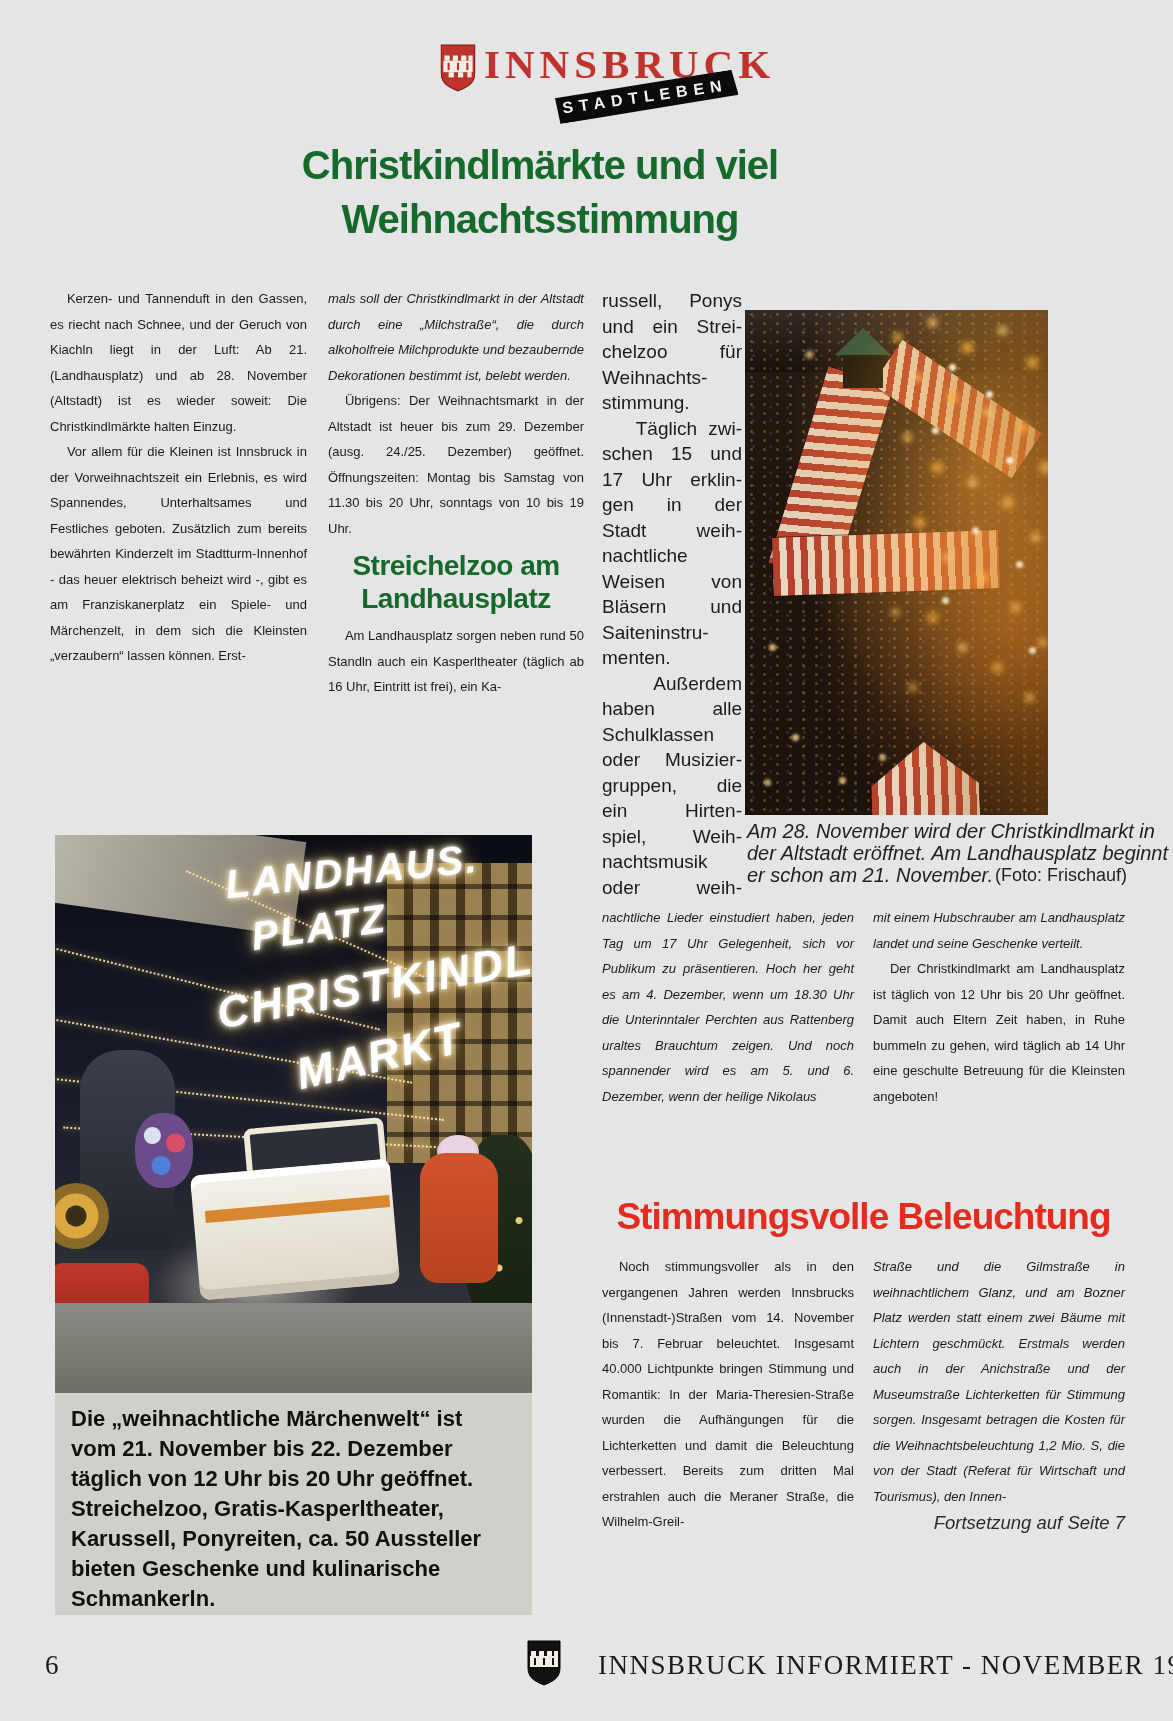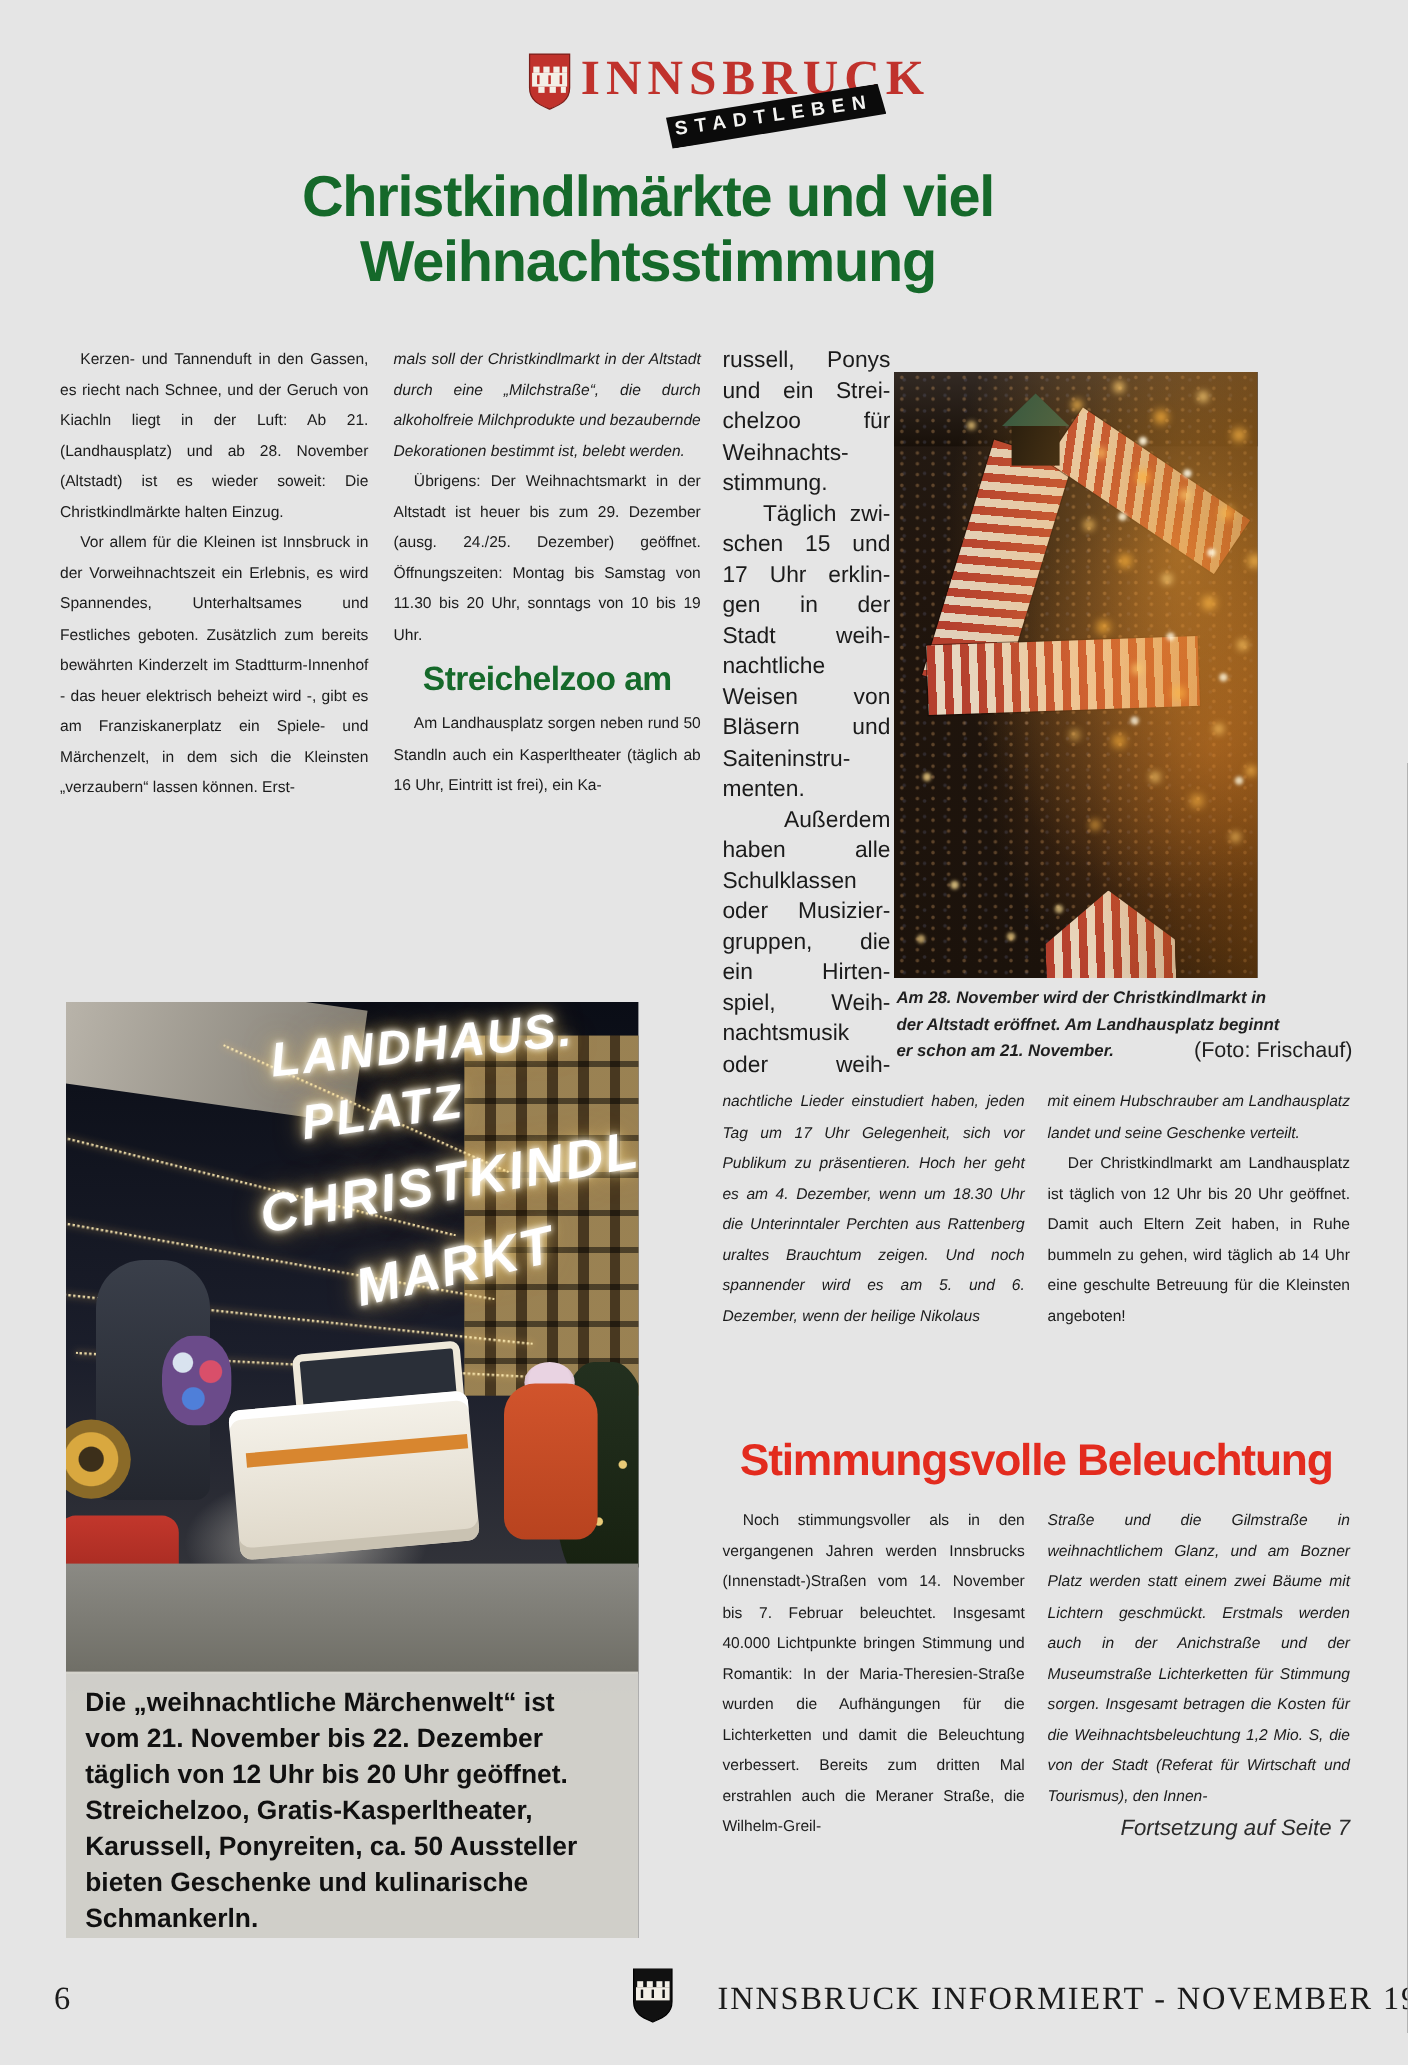--- a/index.html
+++ b/index.html
@@ -11,21 +11,21 @@
   .crest{position:absolute;left:0;top:4px;width:36px;height:48px;}
   .brand{position:absolute;left:44px;top:0;font-family:"Liberation Serif",serif;font-weight:700;
          font-size:41px;letter-spacing:5px;color:var(--brand-red,#c0322c);}
   .banner{position:absolute;left:112px;top:42px;width:186px;height:30px;background:#0b0b0b;
           transform:rotate(-8deg);display:flex;align-items:center;justify-content:center;
           clip-path:polygon(2% 12%,98% 0,100% 86%,3% 100%);}
   .banner span{color:#f4f4f2;font-size:16px;font-weight:700;letter-spacing:6px;}
 
   
   .title{position:absolute;left:50px;top:138px;width:980px;margin:0;text-align:center;
-         font-size:48px;line-height:54px;font-weight:800;letter-spacing:-1px;
+         font-size:40px;line-height:54px;font-weight:800;letter-spacing:-1px;
          color:var(--title-green,#15692a);}
 
   
   .col{position:absolute;}
   .col p{margin:0;text-align:justify;text-indent:1.3em;font-size:13px;line-height:25.5px;}
   .col p.no-indent{text-indent:0;font-style:italic;}
   .col1{left:50px;top:286px;width:257px;}
   .col2{left:328px;top:286px;width:256px;}
   .col3{left:602px;top:288px;width:140px;}
   .colM{left:602px;top:905px;width:252px;}
@@ -82,21 +82,21 @@
   .b2{box-shadow:205px 55px 3px 1px rgba(255,245,220,.95),242px 82px 3px 1px rgba(255,250,230,.9),
       188px 118px 3px 1px rgba(255,245,215,.9),262px 148px 3px 1px rgba(255,250,225,.9),
       228px 218px 3px 1px rgba(255,245,220,.85),198px 288px 3px 1px rgba(255,250,230,.8),
       272px 252px 3px 1px rgba(255,245,215,.85),285px 338px 3px 1px rgba(255,250,225,.8),
       62px 42px 4px 1px rgba(255,215,130,.9),25px 335px 3px 1px rgba(255,220,140,.8),
       48px 425px 3px 1px rgba(255,225,150,.8),95px 468px 3px 1px rgba(255,220,140,.75),
       135px 445px 3px 1px rgba(255,225,150,.7),20px 470px 3px 1px rgba(255,220,140,.7);}
 
   
   .caption{position:absolute;left:747px;top:820px;width:380px;}
-  .cap-line{font-style:italic;font-size:14px;line-height:22px;white-space:nowrap;color:#1f1f1f;font-weight:bold;}
+  .cap-line{font-style:italic;font-size:20px;line-height:22px;white-space:nowrap;color:#1f1f1f;}
   .cap-last{display:flex;justify-content:space-between;}
   .cap-credit{font-size:18px;line-height:22px;color:#1f1f1f;}
 
   
   .photo2{position:absolute;left:55px;top:835px;width:477px;height:780px;overflow:hidden;
           background:linear-gradient(180deg,#0a0d16 0%,#1b1e2b 38%,#33343a 62%,#4a4a4c 75%);}
   .p2-canopy{position:absolute;left:-24px;top:-12px;width:270px;height:95px;opacity:.9;
           background:linear-gradient(100deg,#d2ccc0,#8d887c);transform:rotate(8deg);}
   .p2-building{position:absolute;left:332px;top:28px;width:150px;height:300px;background:#6e5631;
           background-image:repeating-linear-gradient(0deg,transparent 0 26px,rgba(0,0,0,.5) 26px 31px),
@@ -188,20 +188,21 @@
   <section class="col col1">
     <p>Kerzen- und Tannenduft in den Gassen, es riecht nach Schnee, und der Geruch von Kiachln liegt in der Luft: Ab 21. (Landhausplatz) und ab 28. November (Altstadt) ist es wieder soweit: Die Christkindlmärkte halten Einzug.</p>
     <p>Vor allem für die Kleinen ist Innsbruck in der Vorweihnachtszeit ein Erlebnis, es wird Spannendes, Unterhaltsames und Festliches geboten. Zusätzlich zum bereits bewährten Kinderzelt im Stadtturm-Innenhof - das heuer elektrisch beheizt wird -, gibt es am Franziskanerplatz ein Spiele- und Märchenzelt, in dem sich die Kleinsten „verzaubern“ lassen können. Erst-</p>
   </section>
 
   <section class="col col2">
     <p class="no-indent">mals soll der Christkindlmarkt in der Altstadt durch eine „Milchstraße“, die durch alkoholfreie Milchprodukte und bezaubernde Dekorationen bestimmt ist, belebt werden.</p>
     <p>Übrigens: Der Weihnachtsmarkt in der Altstadt ist heuer bis zum 29. Dezember (ausg. 24./25. Dezember) geöffnet. Öffnungszeiten: Montag bis Samstag von 11.30 bis 20 Uhr, sonntags von 10 bis 19 Uhr.</p>
     <h3 class="green">
       <div>Streichelzoo am</div>
+      <div>Landhausplatz</div>
     </h3>
     <p>Am Landhausplatz sorgen neben rund 50 Standln auch ein Kasperltheater (täglich ab 16 Uhr, Eintritt ist frei), ein Ka-</p>
   </section>
 
   <section class="col col3">
       <div class="nar-line">russell, Ponys</div>
       <div class="nar-line">und ein Strei-</div>
       <div class="nar-line">chelzoo für</div>
       <div class="nar-line">Weihnachts-</div>
       <div class="nar-line">stimmung.</div>

